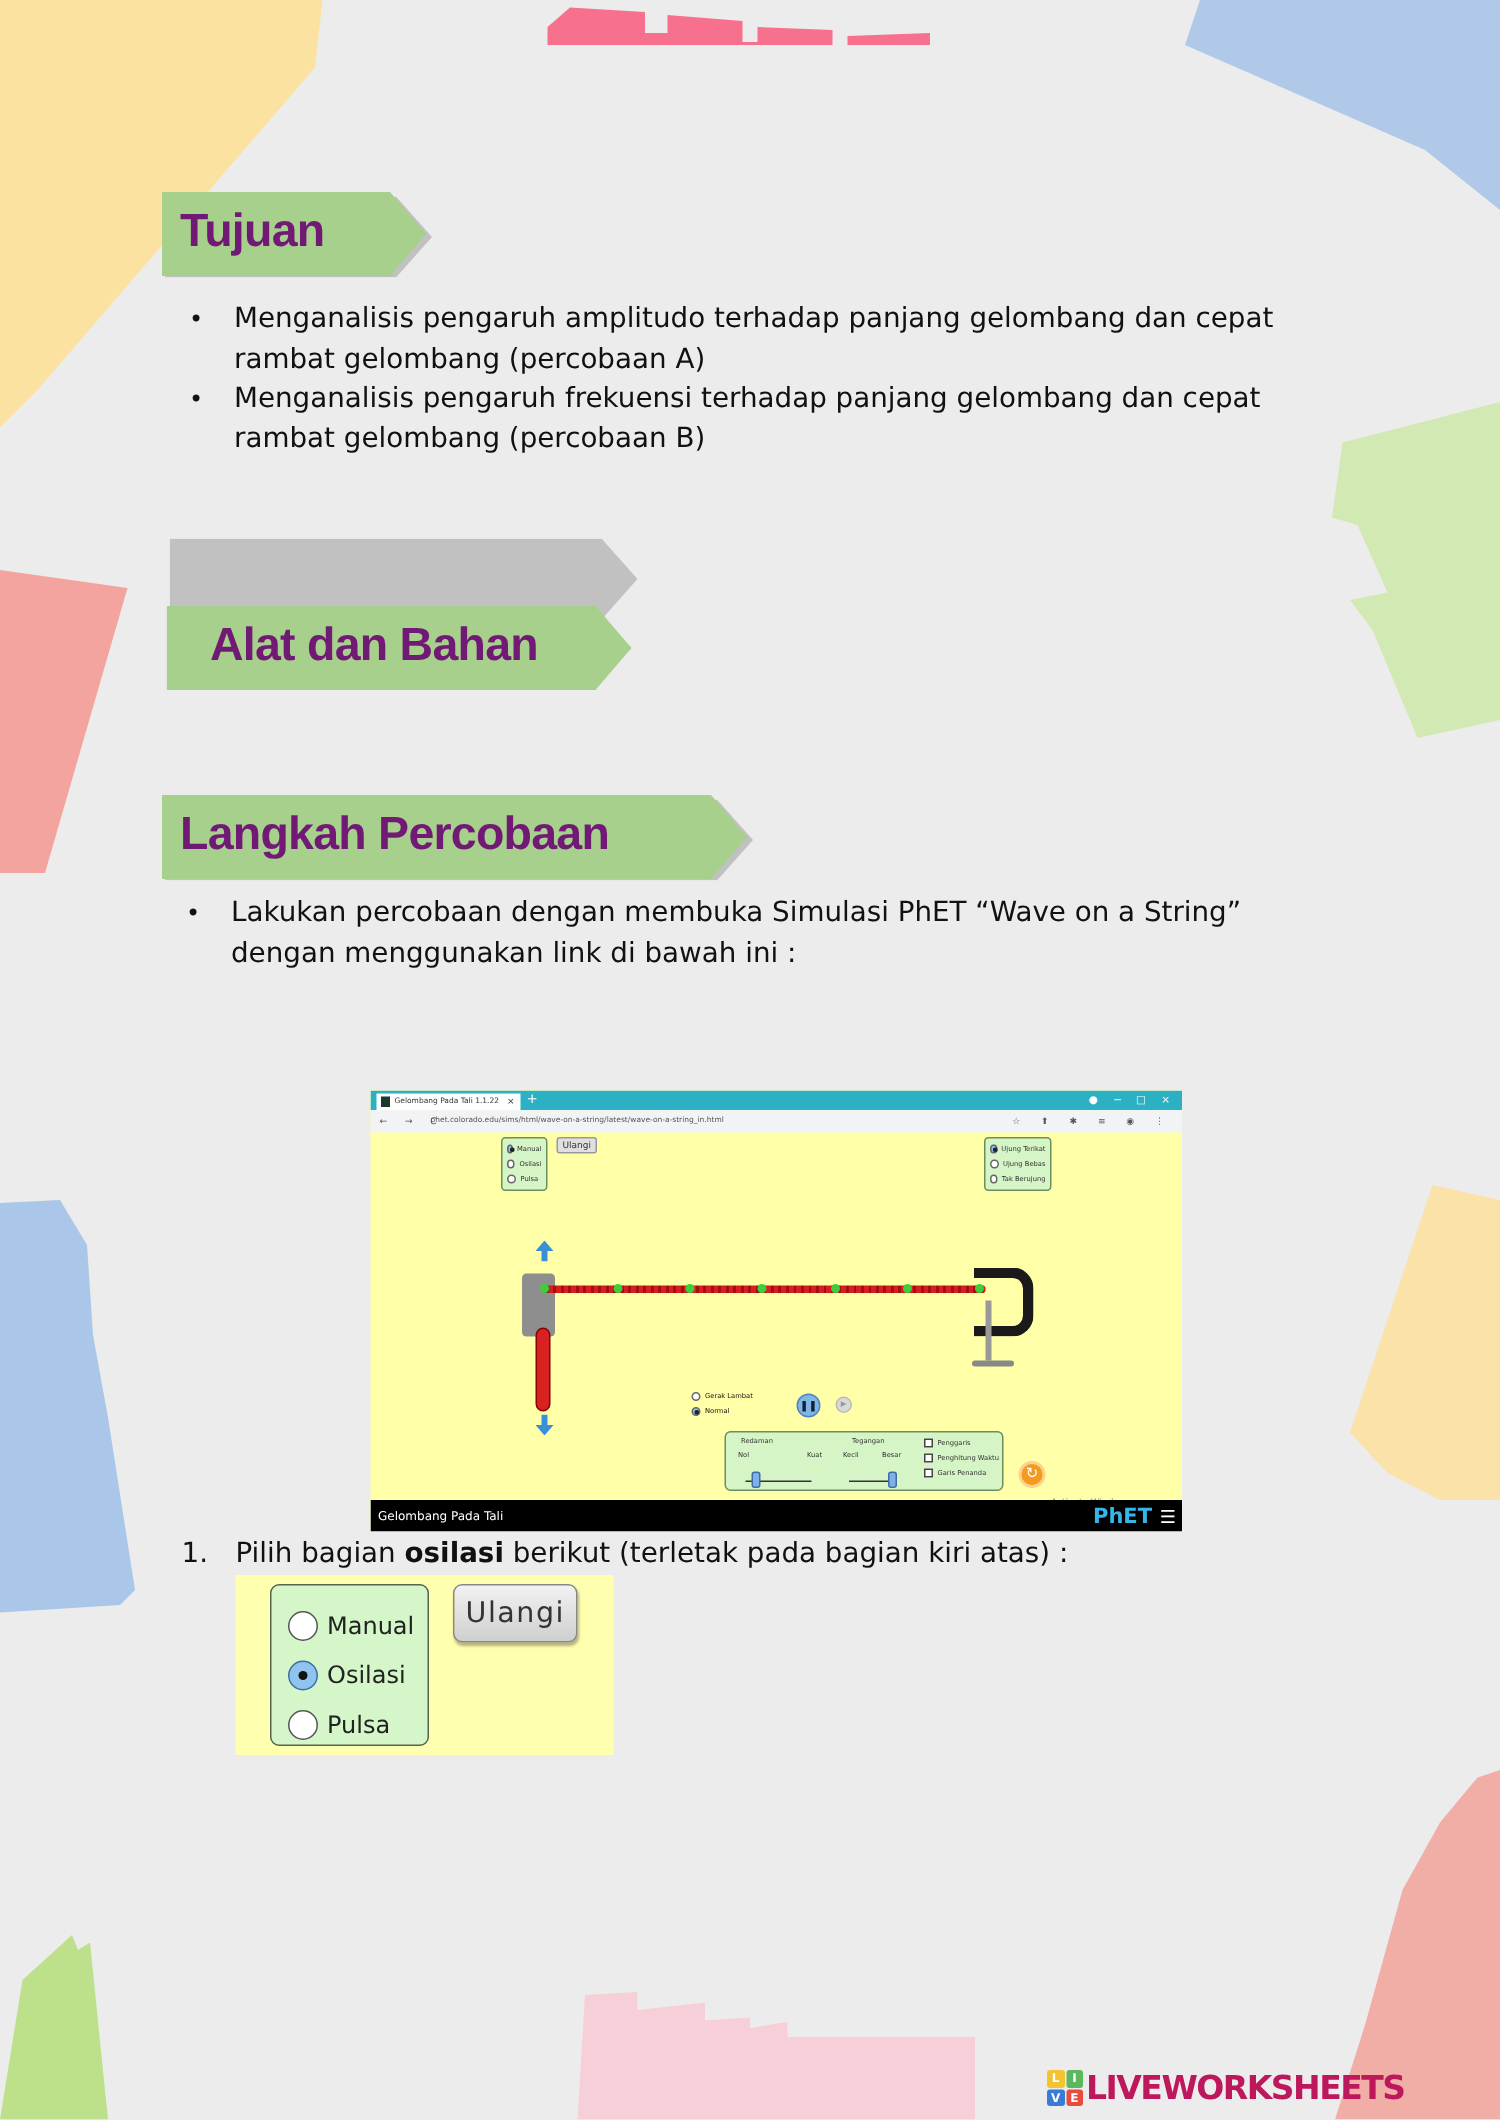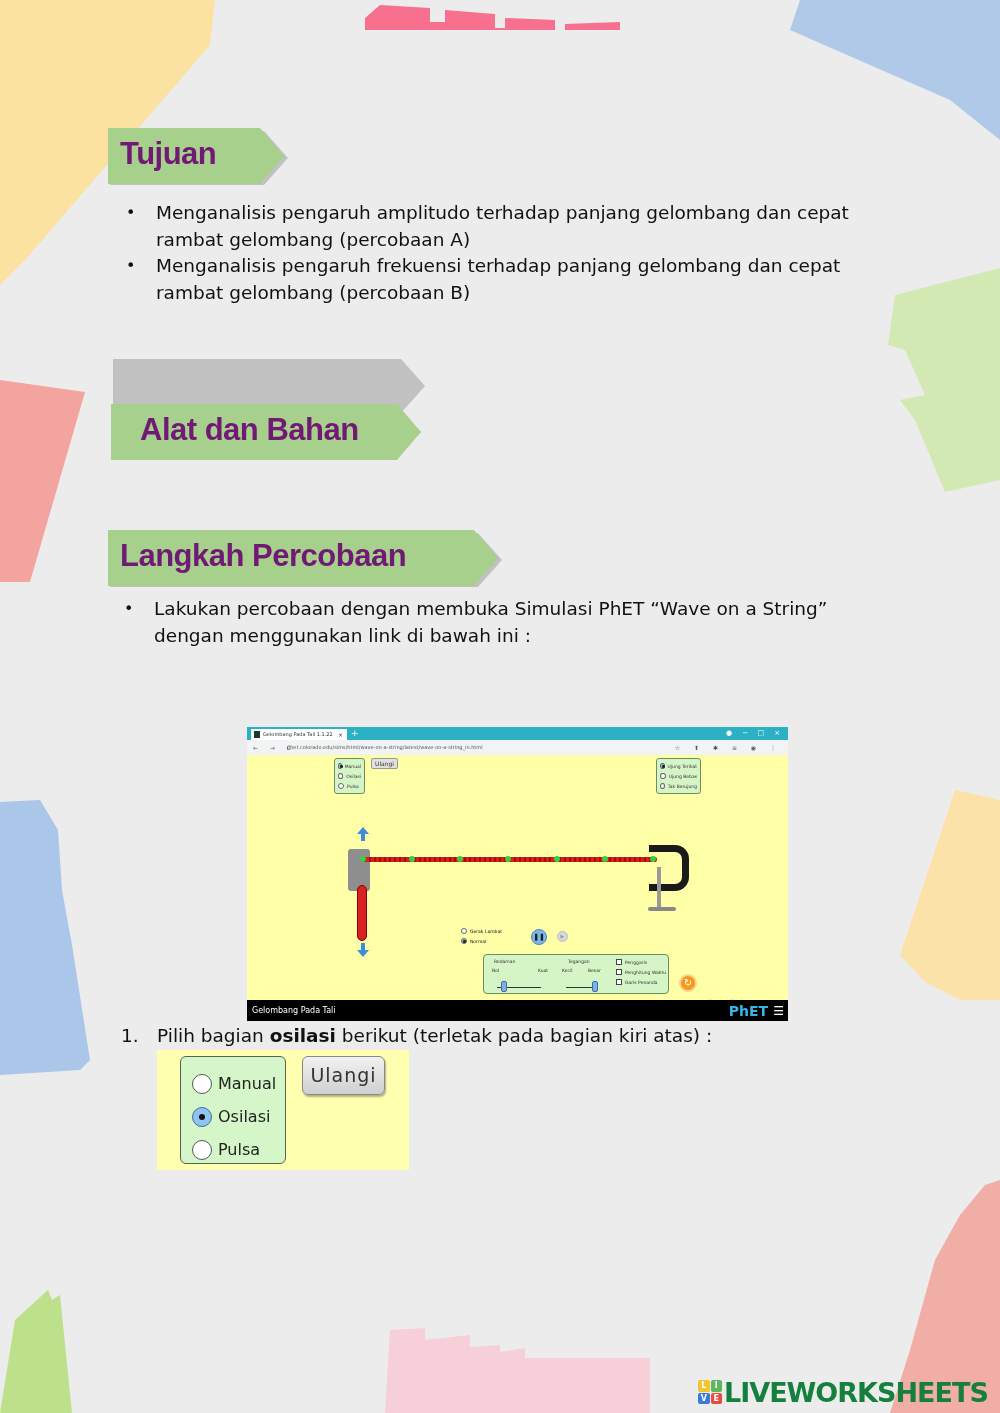--- a/index.html
+++ b/index.html
@@ -78,21 +78,21 @@
   .osc-radio .dot.on { background: #8fc3f0; border-color: #3f6f9f; }
   .osc-radio .dot.on::after { content: ""; position: absolute; left: 6px; top: 6px; width: 6px; height: 6px; border-radius: 50%; background: #111; }
   .osc-btn { position: absolute; left: 145px; top: 6px; width: 83px; height: 39px; background: linear-gradient(#f2f2f2, #cfcfcf); border: 1.5px solid #888; border-radius: 6px; font-size: 19px; color: #333; text-align: center; line-height: 36px; box-shadow: 1px 2px 2px rgba(0,0,0,0.3); letter-spacing: 1px; }
 
   .numbered { position: absolute; left: 121px; top: 1023px; font-size: 18.5px; line-height: 26px; color: #111; }
   .numbered .num { display: inline-block; width: 36px; }
 
   .brand { position: absolute; left: 698px; top: 1377px; height: 30px; display: flex; align-items: center; }
   .brand-icon { width: 24px; height: 24px; display: grid; grid-template-columns: 1fr 1fr; grid-template-rows: 1fr 1fr; gap: 1px; margin-right: 2px; }
   .brand-icon span { font-size: 8px; font-weight: bold; color: #fff; text-align: center; line-height: 11px; border-radius: 2px; }
-  .brand-text { font-family: "DejaVu Sans", sans-serif; font-weight: bold; font-size: 27px; color: #15803d; letter-spacing: -1px; }
+  .brand-text { font-family: "DejaVu Sans", sans-serif; font-weight: bold; font-size: 22px; color: #be185d; letter-spacing: -1px; }
 </style>
 </head>
 <body>
 
 <svg class="deco" width="1000" height="1413" style="left:0;top:0;">
 
   <polygon points="0,0 215,0 210,45 25,260 0,285" fill="#fbe2a0"></polygon>
 
   <polygon points="365,18 380,5 430,8 430,22 445,22 445,10 495,14 495,28 505,28 505,18 555,20 555,30 565,30 565,24 620,22 620,30 365,30" fill="#f7718e"></polygon>
 

